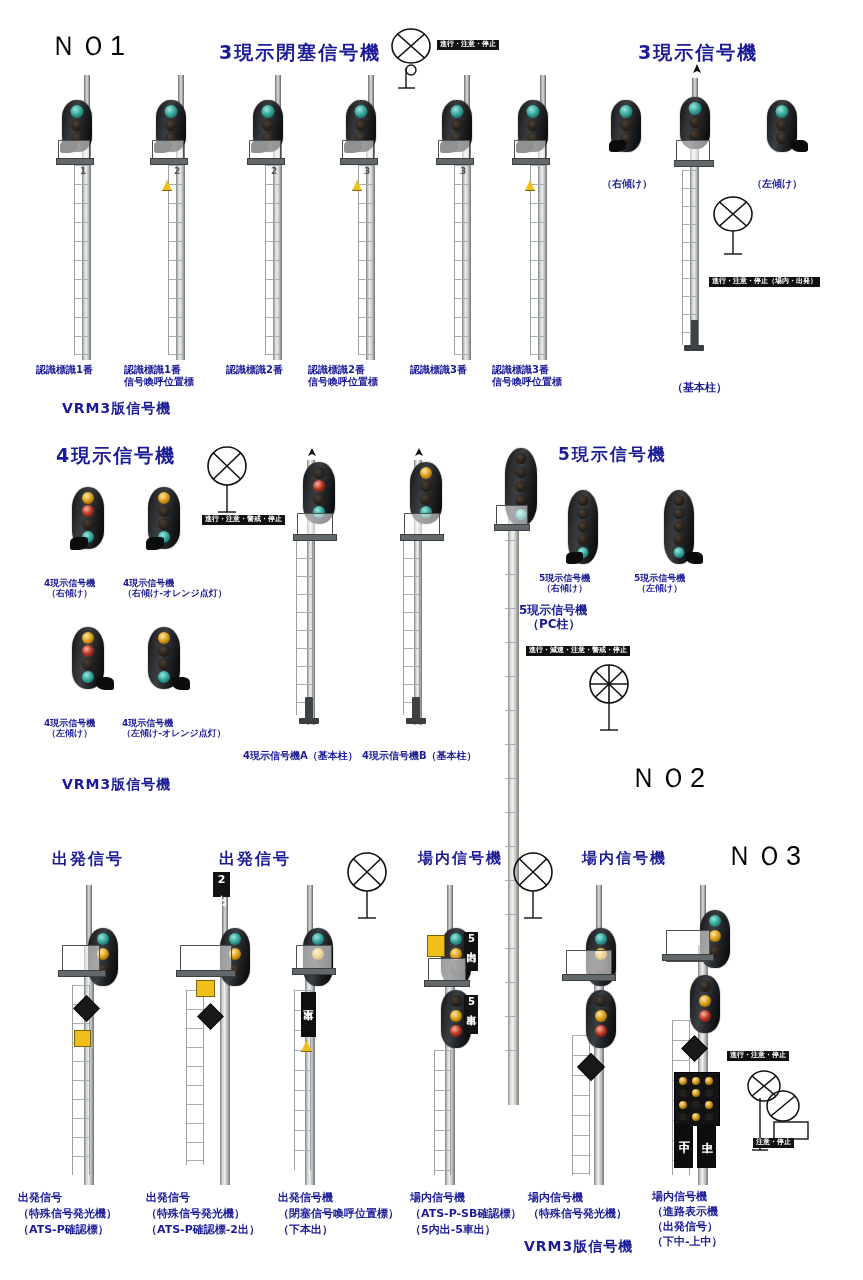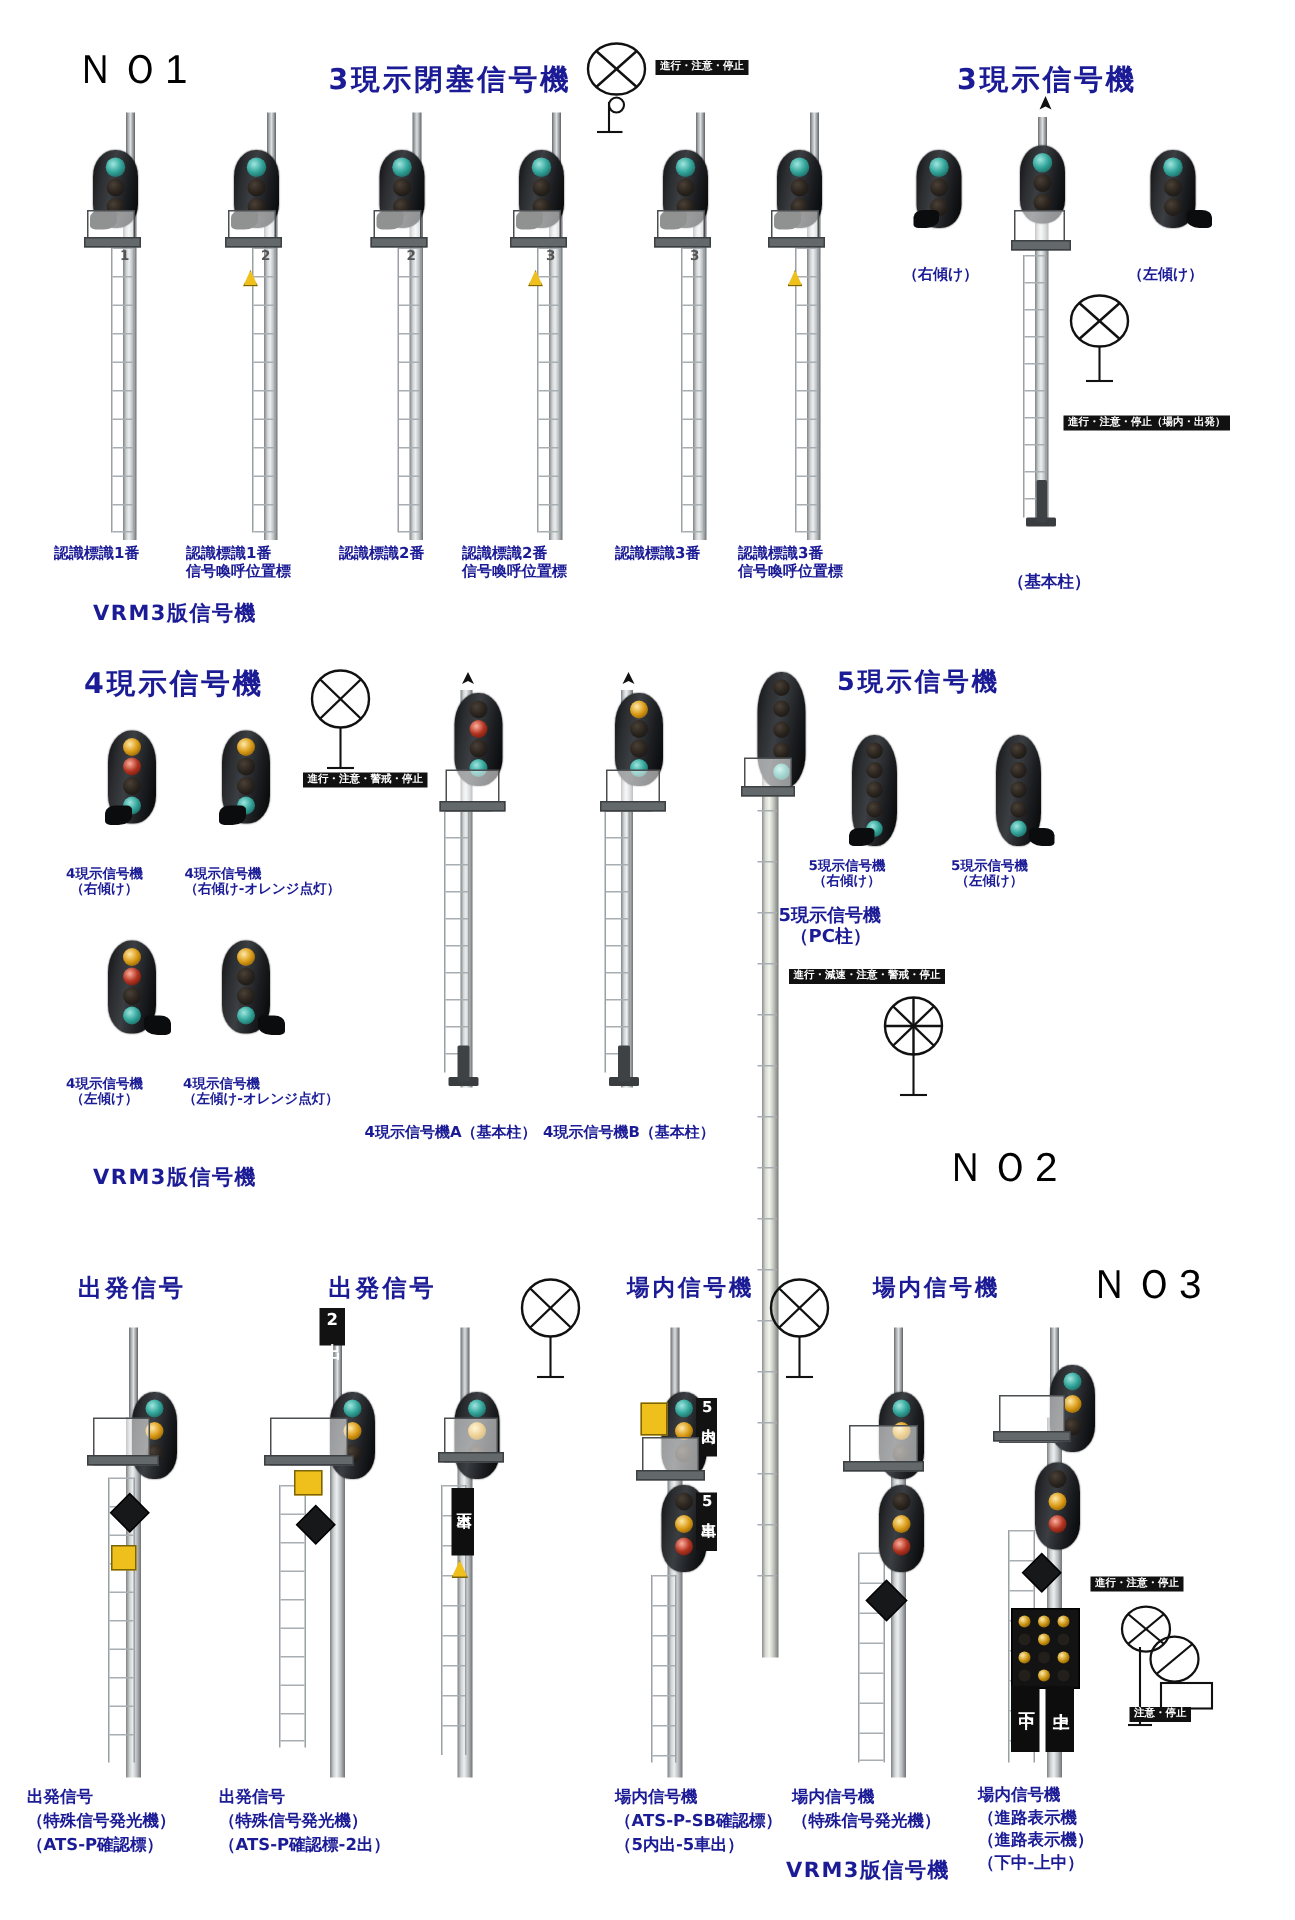--- a/index.html
+++ b/index.html
@@ -754,30 +754,35 @@
 <div class="abs cap" style="left:18px;top:1190px;font-size:11px;line-height:1.45;">
   <div>出発信号</div>
   <div>（特殊信号発光機）</div>
   <div>（ATS-P確認標）</div>
 </div>
 <div class="abs cap" style="left:146px;top:1190px;font-size:11px;line-height:1.45;">
   <div>出発信号</div>
   <div>（特殊信号発光機）</div>
   <div>（ATS-P確認標-2出）</div>
 </div>
+<div class="abs cap" style="left:278px;top:1190px;font-size:11px;line-height:1.45;">
+  <div>出発信号機</div>
+  <div>（閉塞信号喚呼位置標）</div>
+  <div>（下本出）</div>
+</div>
 <div class="abs cap" style="left:410px;top:1190px;font-size:11px;line-height:1.45;">
   <div>場内信号機</div>
   <div>（ATS-P-SB確認標）</div>
   <div>（5内出-5車出）</div>
 </div>
 <div class="abs cap" style="left:528px;top:1190px;font-size:11px;line-height:1.45;">
   <div>場内信号機</div>
   <div>（特殊信号発光機）</div>
 </div>
 <div class="abs cap" style="left:652px;top:1190px;font-size:11px;line-height:1.35;">
   <div>場内信号機</div>
   <div>（進路表示機</div>
-  <div>（進路表示機）</div>
+  <div>（出発信号）</div>
   <div>（下中-上中）</div>
 </div>
 <div class="abs vrm" style="left:524px;top:1238px;font-size:14px;">VRM3版信号機</div>
 
 </div>
 
 </body></html>

